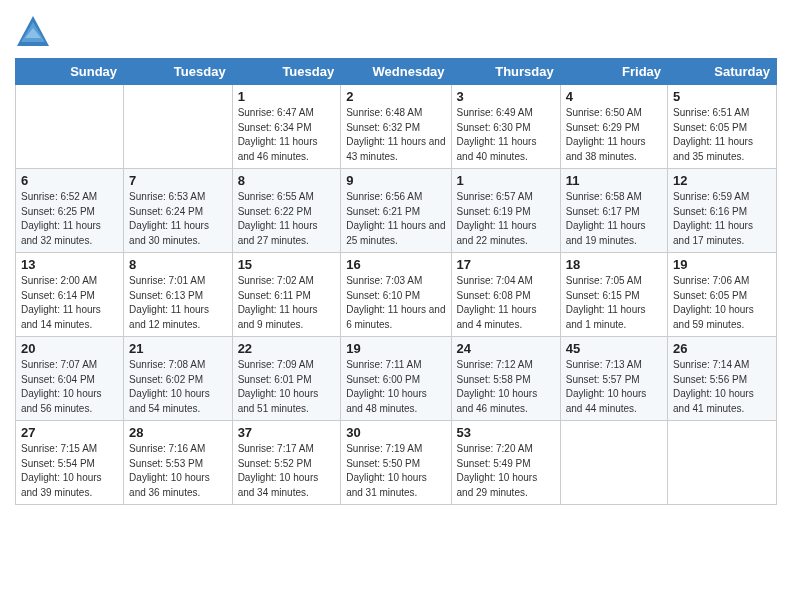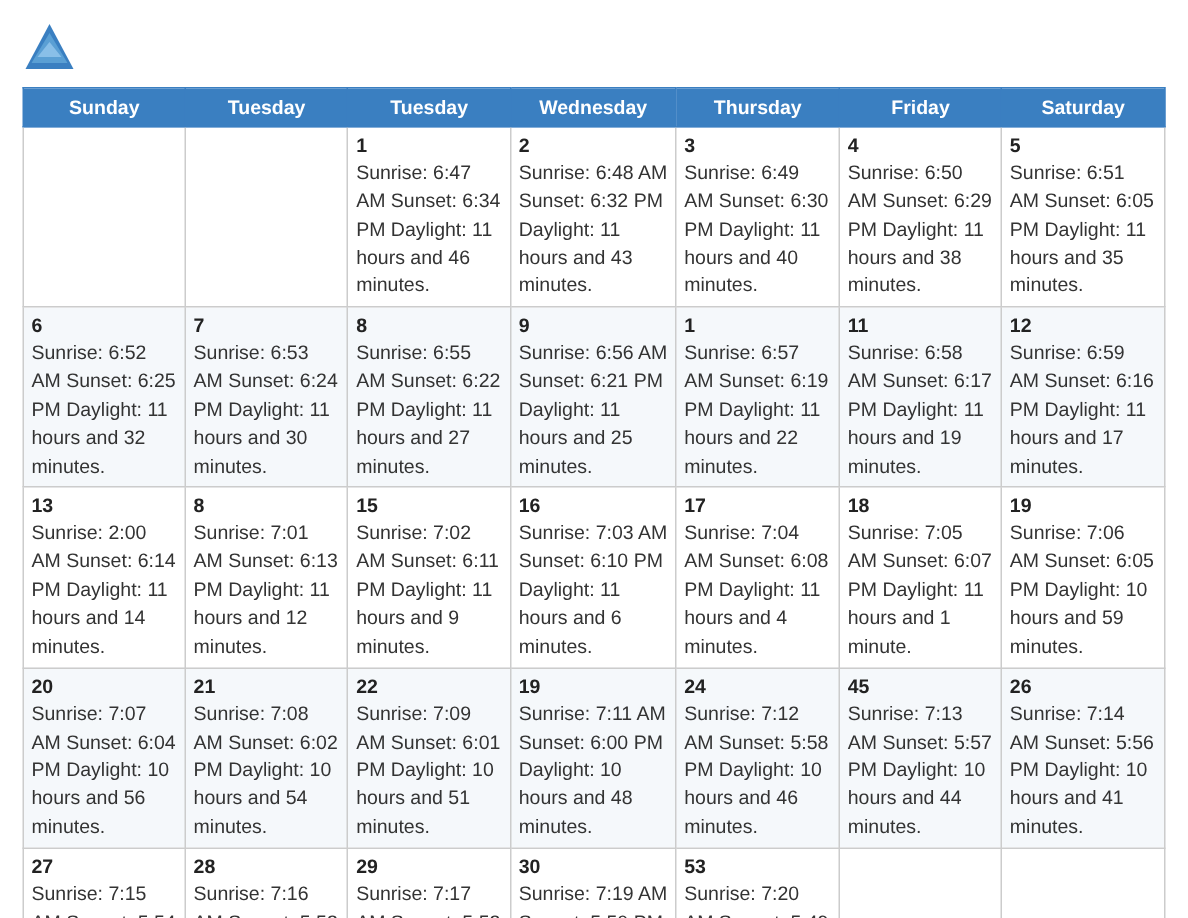--- a/index.html
+++ b/index.html
@@ -60,21 +60,21 @@
       color: #555;
     }
     .calendar-table {
       width: 100%;
       border-collapse: collapse;
       border: 1px solid #ccc;
     }
     .calendar-table th {
       background-color: #3a7fc1;
       color: #fff;
-      text-align: center;
+      text-align: right;
       padding: 5px 6px;
       font-size: 13px;
       border: 1px solid #3a7fc1;
     }
     .calendar-table td {
       vertical-align: top;
       border: 1px solid #ccc;
       padding: 4px 5px;
       width: 113px;
       min-height: 80px;
@@ -89,21 +89,21 @@
       background: #fff;
     }
     .day-num {
       font-size: 13px;
       font-weight: bold;
       color: #222;
       display: block;
       margin-bottom: 2px;
     }
     .day-info {
-      font-size: 13px;
+      font-size: 10px;
       color: #333;
       line-height: 1.45;
     }
     .empty-cell {
       background: #fff !important;
     }
   </style>
 </head>
 <body>
 
@@ -244,21 +244,21 @@
           </td>
           <td>
             <span class="day-num">17</span>
             <div class="day-info">Sunrise: 7:04 AM
 Sunset: 6:08 PM
 Daylight: 11 hours and 4 minutes.</div>
           </td>
           <td>
             <span class="day-num">18</span>
             <div class="day-info">Sunrise: 7:05 AM
-Sunset: 6:07 PM
+Sunset: 6:15 PM
 Daylight: 11 hours and 1 minute.</div>
           </td>
           <td>
             <span class="day-num">19</span>
             <div class="day-info">Sunrise: 7:06 AM
 Sunset: 6:05 PM
 Daylight: 10 hours and 59 minutes.</div>
           </td>
         </tr>
         <tr>
@@ -312,21 +312,21 @@
 Sunset: 5:54 PM
 Daylight: 10 hours and 39 minutes.</div>
           </td>
           <td>
             <span class="day-num">28</span>
             <div class="day-info">Sunrise: 7:16 AM
 Sunset: 5:53 PM
 Daylight: 10 hours and 36 minutes.</div>
           </td>
           <td>
-            <span class="day-num">29</span>
+            <span class="day-num">37</span>
             <div class="day-info">Sunrise: 7:17 AM
 Sunset: 5:52 PM
 Daylight: 10 hours and 34 minutes.</div>
           </td>
           <td>
             <span class="day-num">30</span>
             <div class="day-info">Sunrise: 7:19 AM
 Sunset: 5:50 PM
 Daylight: 10 hours and 31 minutes.</div>
           </td>

